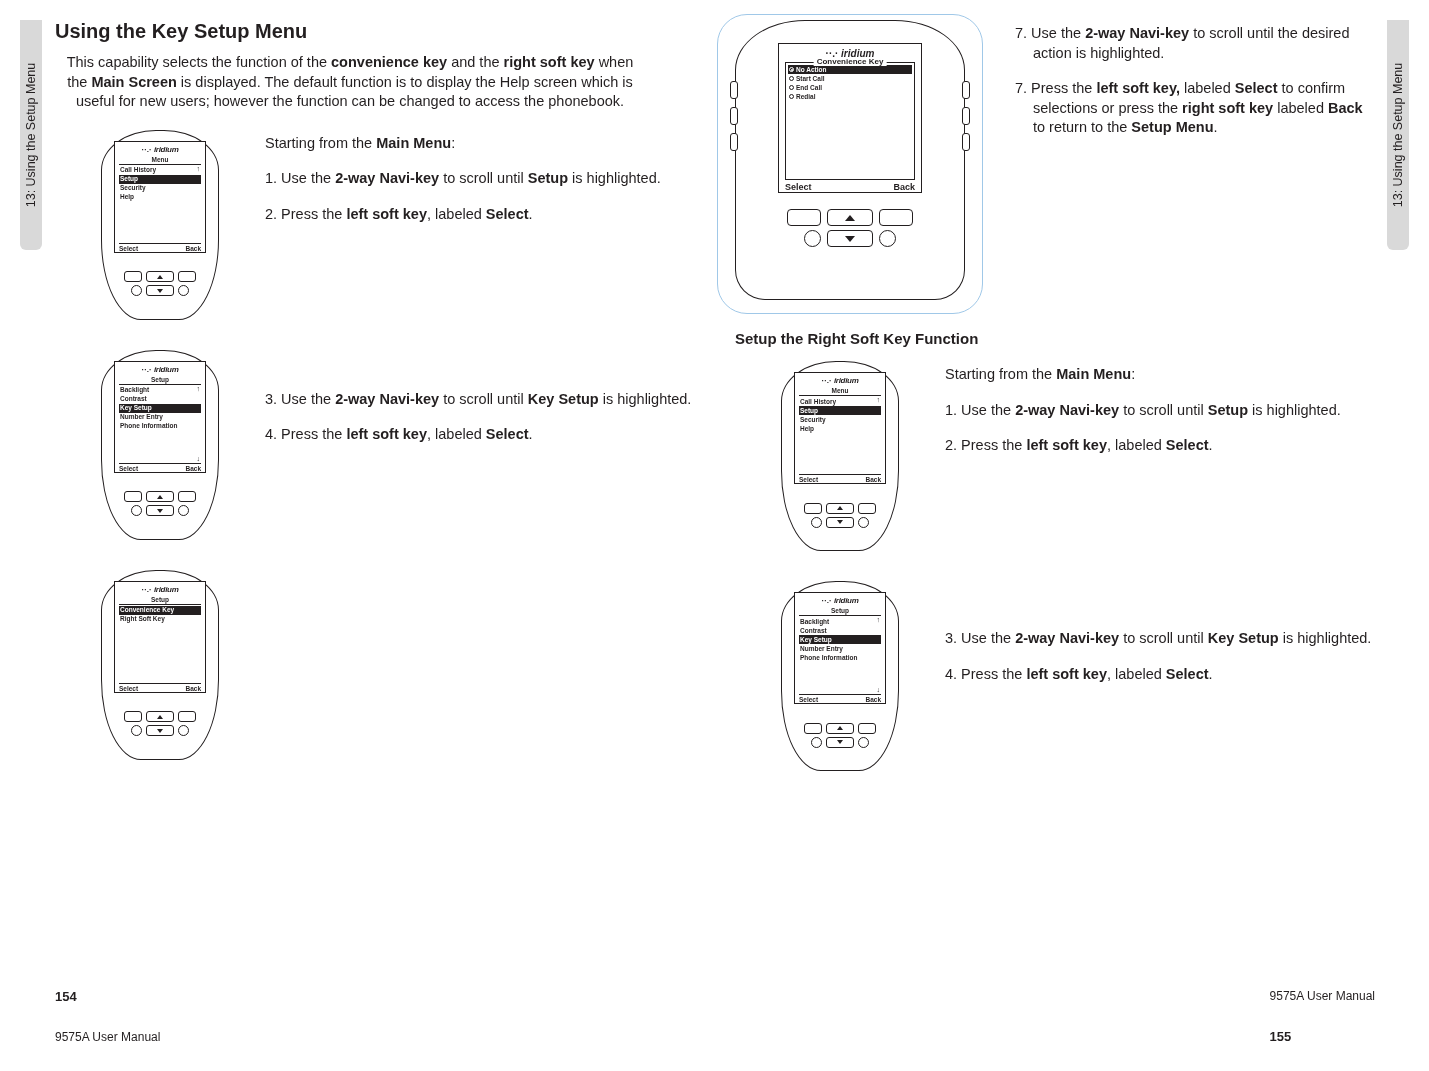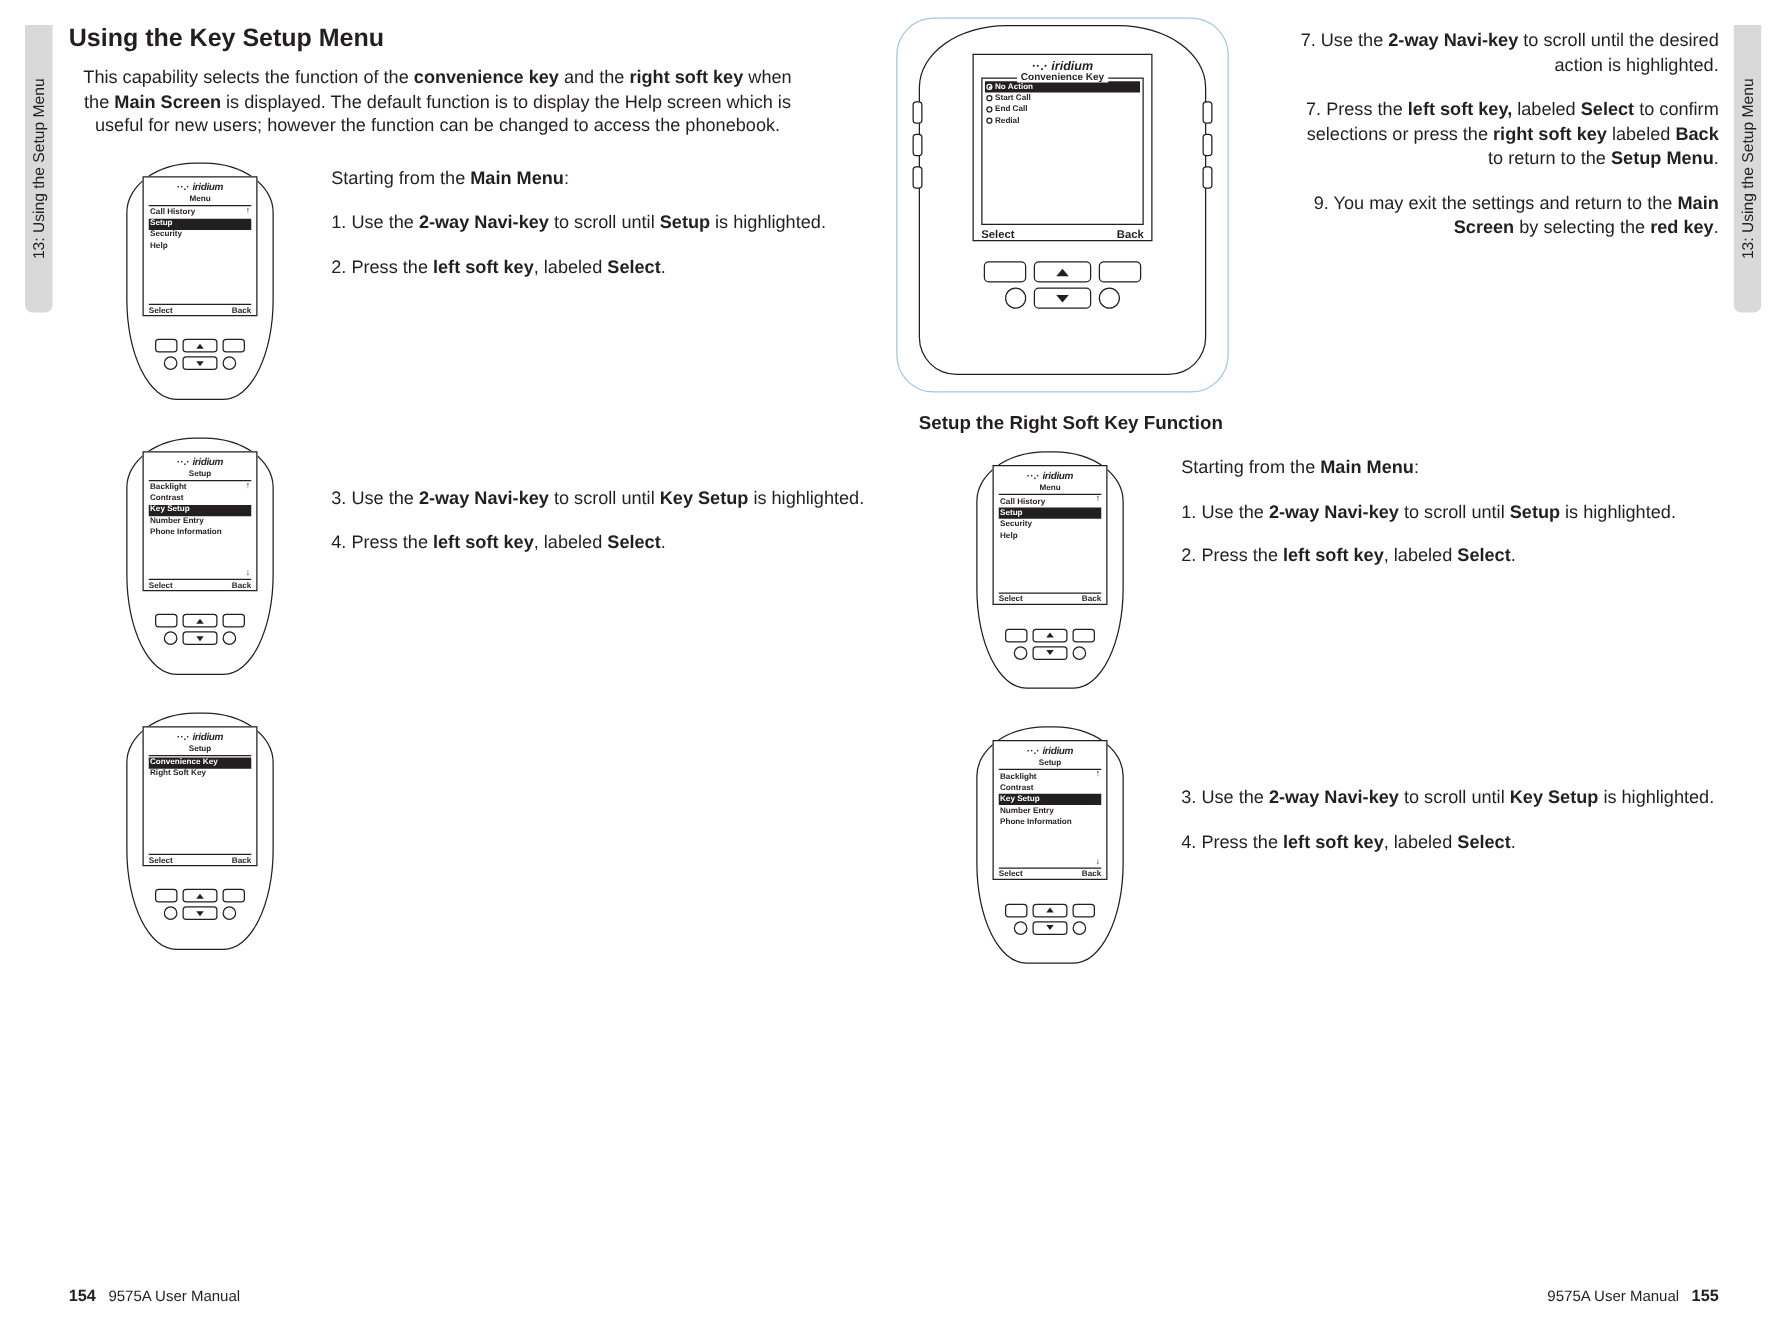--- a/index.html
+++ b/index.html
@@ -178,22 +178,23 @@
   .kbtn.mid  { width:28px; height:11px; position:relative; display:flex; align-items:center; justify-content:center;}
   .kbtn.mid .tri { width:0;height:0; border-left:3px solid transparent; border-right:3px solid transparent;}
   .kbtn.mid.up .tri { border-bottom:4px solid #231f20;}
   .kbtn.mid.dn .tri { border-top:4px solid #231f20;}
   .kbtn.round { width:11px; height:11px; border-radius:50%;}
   .footer {
     position:absolute;
     bottom: 6px;
     font-size: 12px;
     display:flex;
-    gap:10px;
+    gap:26px;
     align-items:baseline;
+    flex-direction:column;
   }
   .footer.left { left: 0;}
   .footer.right { right: 0;}
   .footer .pn { font-weight:700; font-size:13px;}
   b { font-weight:700;}
   .bigphone {
     width: 230px;
     height: 280px;
     border: 1.6px solid #231f20;
     border-radius: 70px 70px 30px 30px / 50px 50px 30px 30px;
@@ -439,24 +440,23 @@
           <div class="krow">
               <div class="kb round"></div>
               <div class="kb mid">
                 <div class="tri2 dn2"></div>
               </div>
               <div class="kb round"></div>
             </div>
         </div>
       </div>
     </div>
-    <div class="text-col" style="padding-left:10px;text-align:right;">
+    <div class="text-col" style="padding-left:10px;">
       <p class="step"><span>7. Use the </span><b>2-way Navi-key</b><span> to scroll until the desired action is highlighted.</span></p>
       <p class="step"><span>7. Press the </span><b>left soft key,</b><span> labeled </span><b>Select</b><span> to confirm selections or press the </span><b>right soft key</b><span> labeled </span><b>Back</b><span> to return to the </span><b>Setup Menu</b>.</p>
-      <p class="step"><span>9. You may exit the settings and return to the </span><b>Main Screen</b><span> by selecting the </span><b>red key</b>.</p>
     </div>
   </div>
 
   <h3 class="sub" style="">Setup the Right Soft Key Function</h3>
 
   <div class="row">
     <div class="device-col">
       <div class="phone">
         <div class="phone-body">
           <div class="screen">

